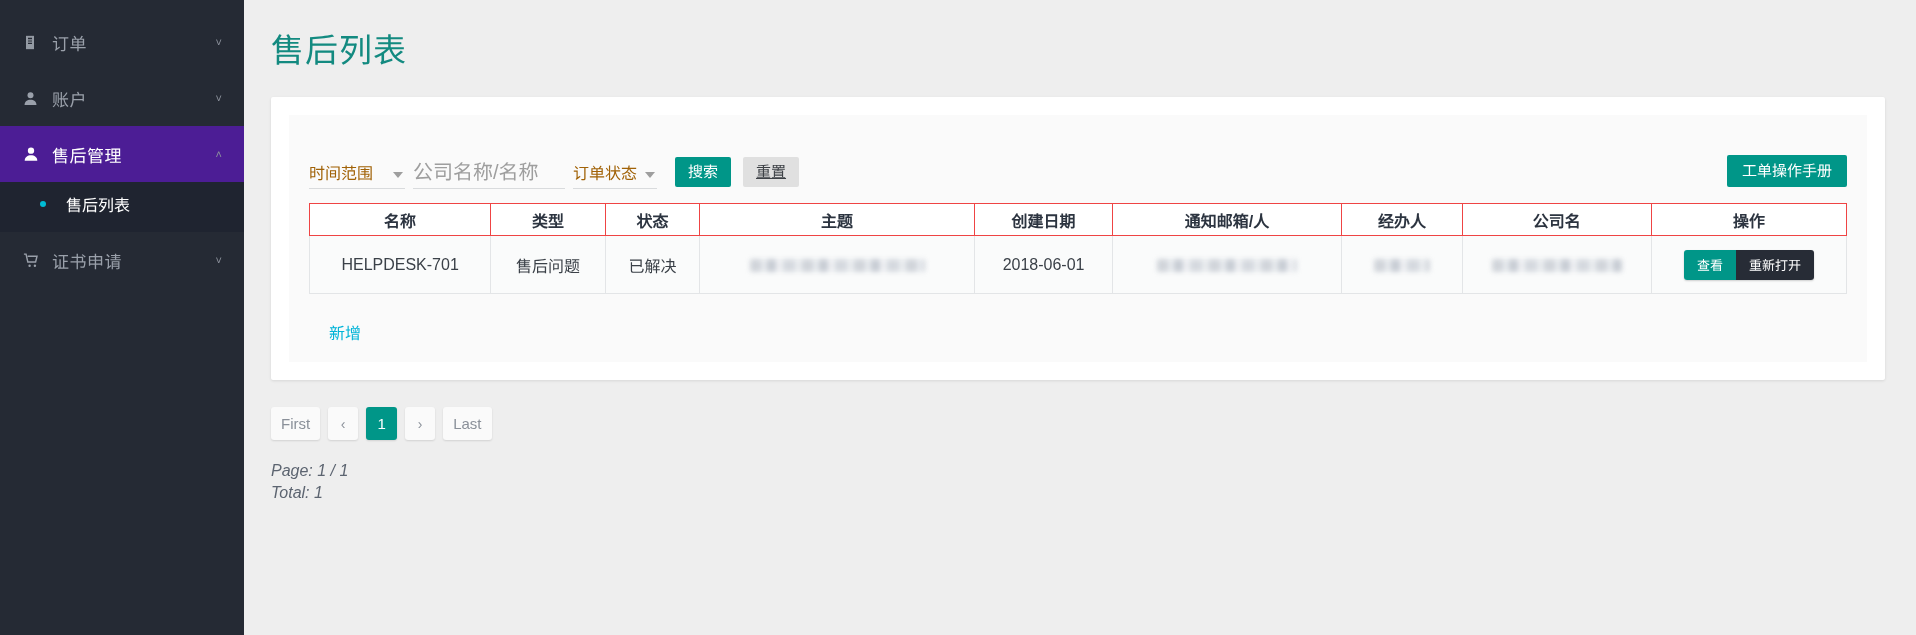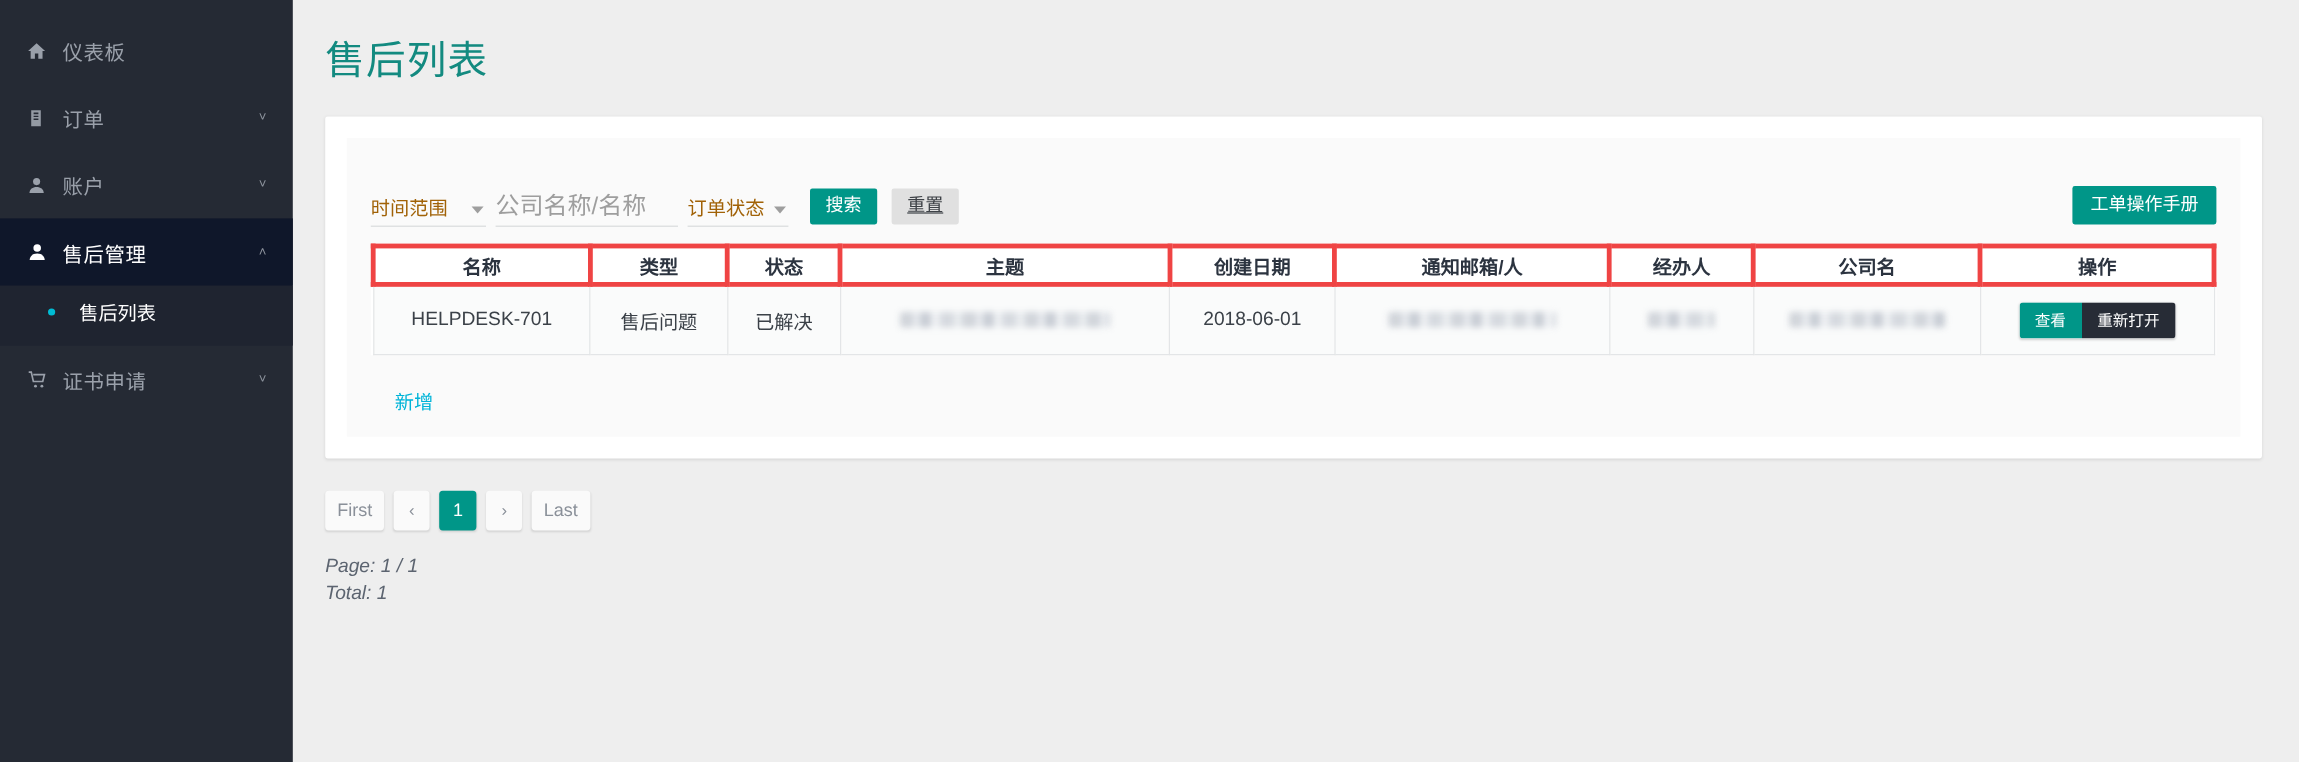--- a/index.html
+++ b/index.html
@@ -55,21 +55,21 @@
     margin-left: 4px;
     letter-spacing: .5px;
   }
   .nav-item .chev {
     margin-left: auto;
     color: #8d939d;
     font-size: 11px;
     line-height: 1;
   }
   .nav-item.open {
-    background: #0f172a;
+    background: #4c1d95;
     color: #ffffff;
   }
   .nav-item.open .ic { color: #ffffff; }
   .submenu {
     background: #1f2430;
     padding-bottom: 6px;
   }
   .sub-item {
     display: flex;
     align-items: center;
@@ -183,21 +183,21 @@
 
   
   table.grid {
     width: 100%;
     border-collapse: collapse;
     margin-top: 14px;
     background: #fff;
     font-size: 16px;
   }
   table.grid th {
-    border: 4px solid #ef4444;
+    border: 1px solid #ef4444;
     background: #ffffff;
     color: #2c3440;
     font-weight: bold;
     font-size: 16px;
     height: 32px;
     text-align: center;
     padding: 0 6px;
     white-space: nowrap;
   }
   table.grid td {
@@ -302,28 +302,20 @@
     font-style: italic;
   }
 </style>
 </head>
 <body>
 
 <div class="app">
 
   <aside class="sidebar">
 
-    <div class="nav-item">
-      <span class="ic">
-        <svg width="17" height="17" viewBox="0 0 24 24" fill="currentColor">
-            <path d="M12 3 2 12h3v9h5v-6h4v6h5v-9h3z"></path>
-          </svg>
-      </span>
-      <span class="lbl">仪表板</span>
-    </div>
 
     <div class="nav-item">
       <span class="ic">
         <svg width="16" height="17" viewBox="0 0 24 24" fill="currentColor">
             <path d="M6 2h12v20H6z" opacity=".95"></path>
             <path d="M9 5h6v2H9zM9 9h6v1.6H9zM9 12.5h6v1.6H9z" fill="#252a34"></path>
           </svg>
       </span>
       <span class="lbl">订单</span>
       <span class="chev">˅</span>

